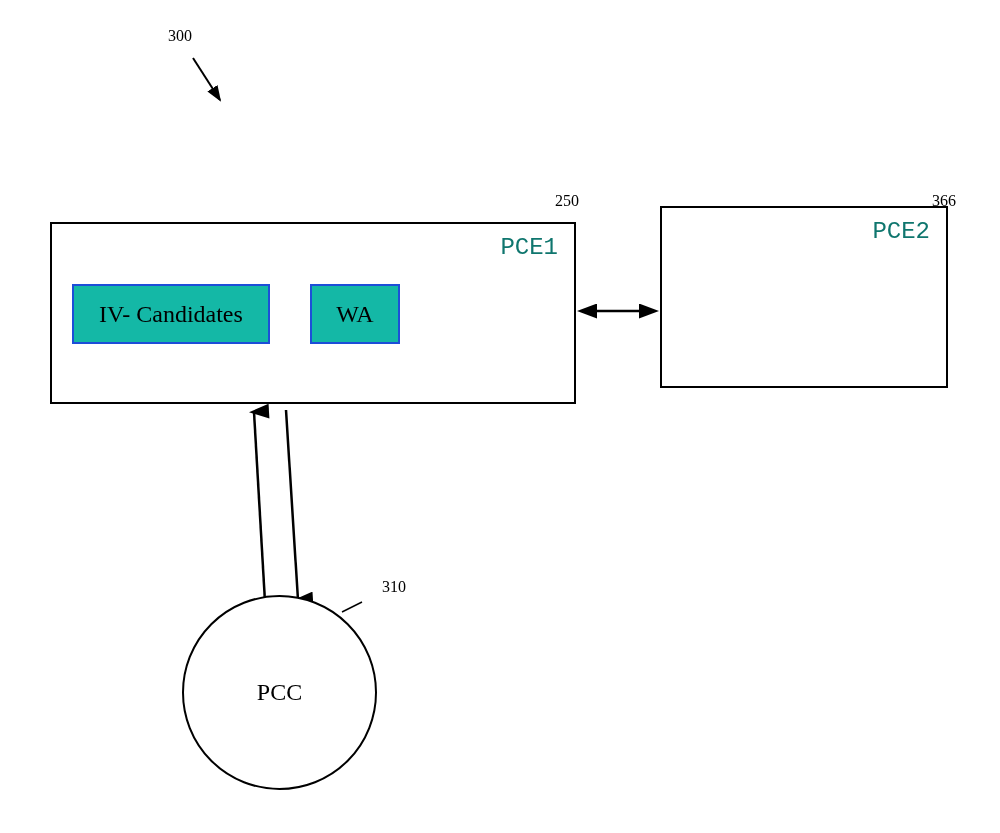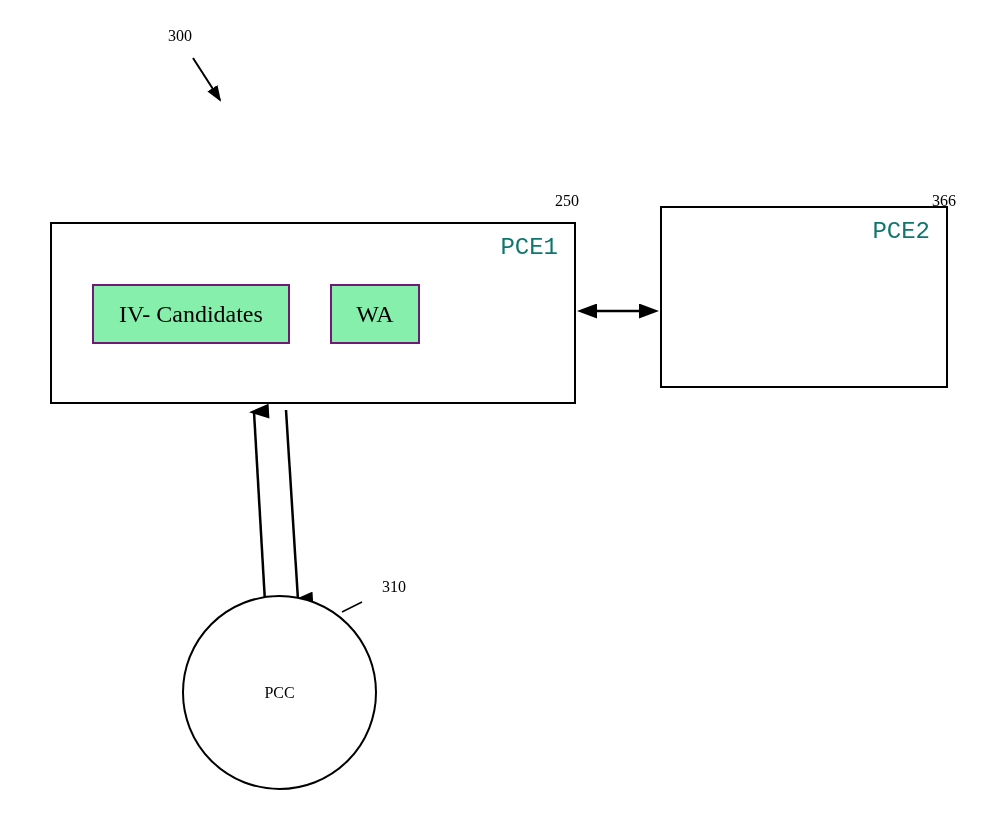--- a/index.html
+++ b/index.html
@@ -21,38 +21,37 @@
       background: #fff;
     }
     .box-title {
       position: absolute;
       font-size: 24px;
       color: #0f766e;
       font-family: Liberation Mono, monospace;
     }
     .sub-box {
       position: absolute;
-      border: 2px solid #701a75;
-      background: #86efac;
+      border: 2px solid #1d4ed8;
+      background: #14b8a6;
       display: flex;
       align-items: center;
       justify-content: center;
       font-size: 24px;
       text-align: center;
-      margin-left: 20px;
     }
     .circle {
       position: absolute;
       border: 2px solid #000;
       border-radius: 50%;
       background: #fff;
       display: flex;
       align-items: center;
       justify-content: center;
-      font-size: 16px;
+      font-size: 24px;
     }
     svg.arrow {
       position: absolute;
       overflow: visible;
     }
   </style>
 </head>
 <body>
 
 <div class="label" style="left:168px; top:27px;">300</div>

